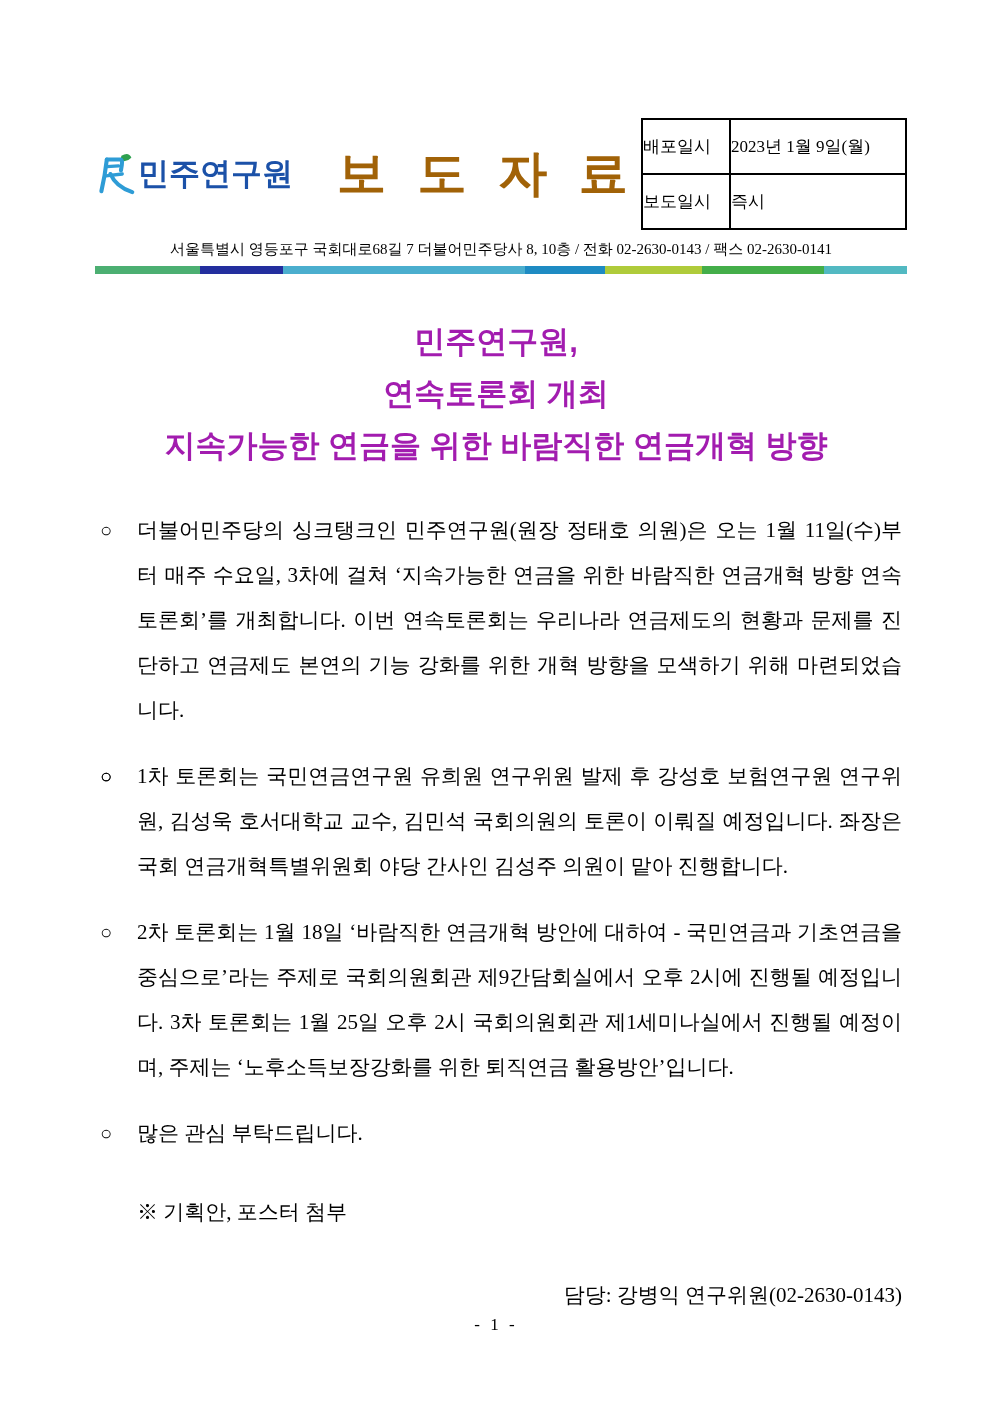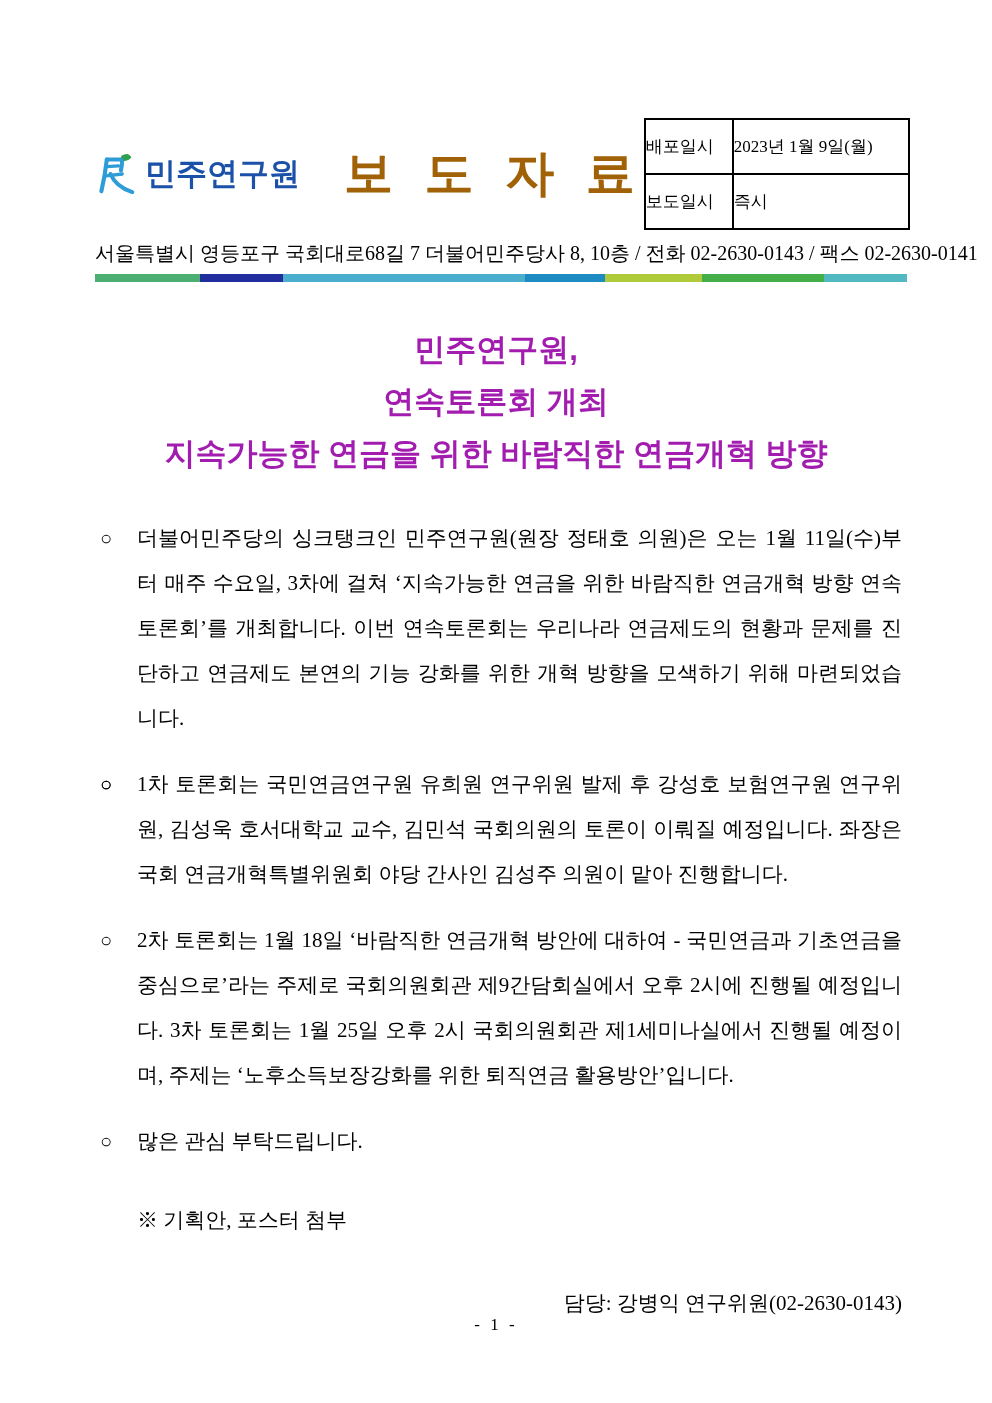--- a/index.html
+++ b/index.html
@@ -12,21 +12,21 @@
     color:#000;
     font-family:"Liberation Serif", serif;
     overflow:hidden;
   }
   
   .header {
     display:flex;
     align-items:center;
     margin:118px 85px 0 95px;
   }
-  .logo { display:flex; align-items:center; gap:10px; flex:0 0 auto; }
+  .logo { display:flex; align-items:center; gap:3px; flex:0 0 auto; }
   .logo-icon { display:block; }
   .logo-text {
     font-family:"Liberation Sans", sans-serif;
     font-weight:bold;
     font-size:31px;
     letter-spacing:0px;
     color:#1B51A8;
     white-space:nowrap;
   }
   .doc-type {
@@ -48,21 +48,21 @@
     text-align:left;
     vertical-align:middle;
     font-size:17px;
   }
   .info-table td.cell-label { width:88px;  height:55px; }
   .info-table td.cell-value { width:176px; height:55px; }
   
   .address {
     margin:10px 85px 0 95px;
     text-align:center;
-    font-size:20px;
+    font-size:15px;
     white-space:nowrap;
   }
   .divider {
     display:flex;
     height:8px;
     margin:7px 85px 0 95px;
   }
   .divider .seg { height:100%; }
   
   .title {

